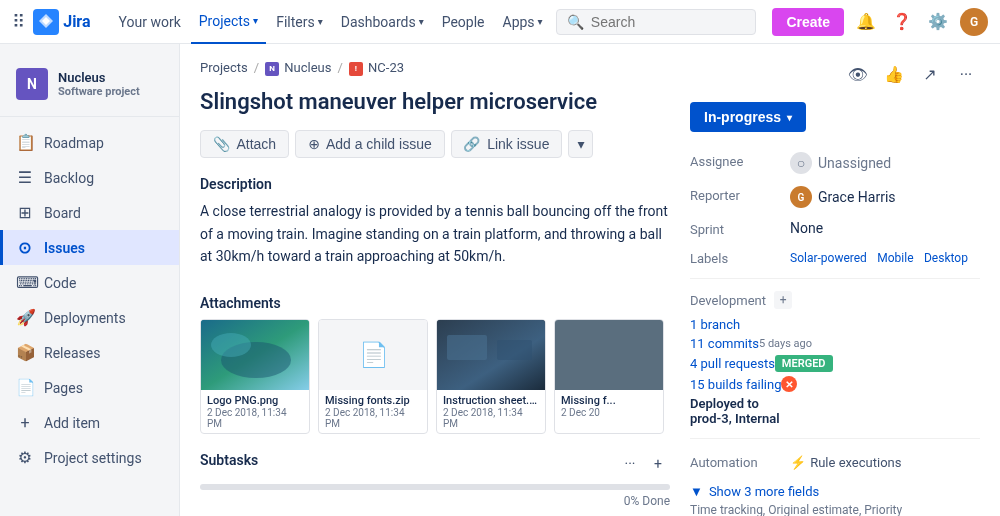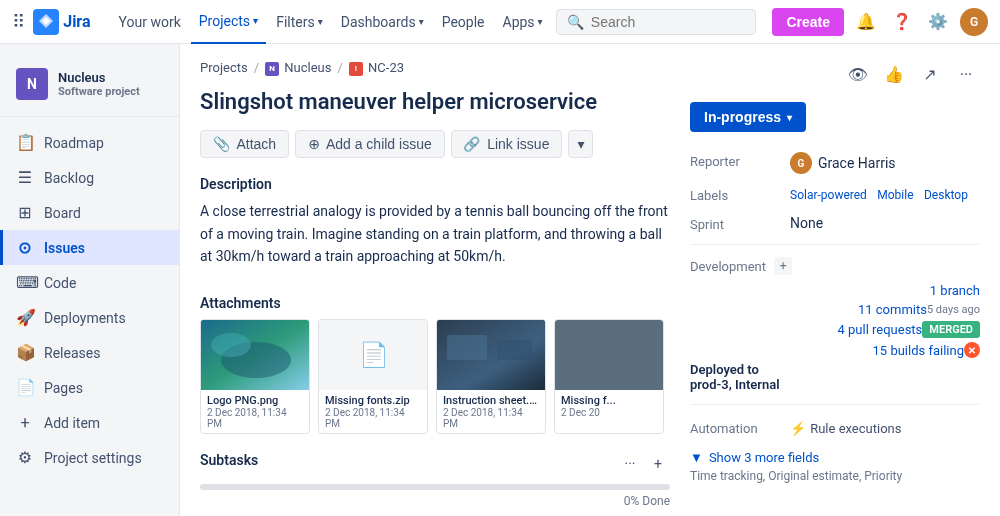--- a/index.html
+++ b/index.html
@@ -98,21 +98,21 @@
     .field-value.unassigned { color: #6b778c; }
     .field-value-row { display: flex; align-items: center; gap: 6px; }
     .small-avatar { width: 22px; height: 22px; border-radius: 50%; background: #c97b2e; display: flex; align-items: center; justify-content: center; color: #fff; font-size: 10px; font-weight: 600; }
     .small-avatar.unassigned-icon { background: #dfe1e6; color: #6b778c; font-size: 14px; }
 
     .label-tag { font-size: 12px; color: #0052cc; cursor: pointer; }
 
     .dev-section { border-top: 1px solid #f0f0f0; padding-top: 12px; margin-bottom: 12px; }
     .dev-label { font-size: 13px; color: #6b778c; display: flex; align-items: center; gap: 4px; margin-bottom: 8px; }
     .dev-plus { width: 18px; height: 18px; background: #f4f5f7; border-radius: 3px; display: flex; align-items: center; justify-content: center; font-size: 12px; cursor: pointer; margin-left: 4px; }
-    .dev-item { display: flex; align-items: center; justify-content: flex-end; margin-bottom: 4px; }
+    .dev-item { display: flex; align-items: center; justify-content: flex-start; margin-bottom: 4px; }
     .dev-item-left { font-size: 13px; color: #0052cc; cursor: pointer; }
     .dev-item-right { font-size: 11px; color: #6b778c; }
     .badge-merged { font-size: 11px; background: #36b37e; color: #fff; padding: 2px 7px; border-radius: 3px; font-weight: 600; }
     .badge-fail { width: 16px; height: 16px; background: #ff5630; border-radius: 50%; display: flex; align-items: center; justify-content: center; color: #fff; font-size: 10px; font-weight: 700; flex-shrink: 0; }
     .dev-deploy { font-size: 13px; color: #172b4d; margin-top: 2px; }
     .dev-deploy span { font-weight: 600; }
 
     .automation-row { display: flex; align-items: flex-end; margin-bottom: 14px; border-top: 1px solid #f0f0f0; padding-top: 16px; }
     .automation-label { font-size: 13px; color: #6b778c; width: 100px; flex-shrink: 0; }
     .automation-value { display: flex; align-items: center; gap: 4px; font-size: 13px; color: #42526e; }
@@ -365,47 +365,56 @@
         <div class="panel-action-btn">👍</div>
         <div class="panel-action-btn">↗</div>
         <div class="panel-action-btn">···</div>
       </div>
 
       <button class="status-btn">
         <span>In-progress</span>
         <span class="caret">▾</span>
       </button>
 
+      <div class="field-row">
+        <div class="field-label">Assignee</div>
+        <div class="field-value unassigned">
+          <div class="field-value-row">
+            <div class="small-avatar unassigned-icon">○</div>
+            <span>Unassigned</span>
+          </div>
+        </div>
+      </div>
 
       <div class="field-row">
         <div class="field-label">Reporter</div>
         <div class="field-value">
           <div class="field-value-row">
             <div class="small-avatar">G</div>
             <span>Grace Harris</span>
           </div>
         </div>
+      </div>
+
+      <div class="field-row">
+        <div class="field-label">Sprint</div>
+        <div class="field-value">None</div>
       </div>
 
       <div class="field-row">
         <div class="field-label">Labels</div>
         <div class="field-value">
           <span class="label-tag">Solar-powered</span>
           &nbsp;
           <span class="label-tag">Mobile</span>
           &nbsp;
           <span class="label-tag">Desktop</span>
         </div>
       </div>
 
-      <div class="field-row">
-        <div class="field-label">Sprint</div>
-        <div class="field-value">None</div>
-      </div>
-
       <div class="dev-section">
         <div class="dev-label">
           <span>Development</span>
           <div class="dev-plus">+</div>
         </div>
         <div class="dev-item">
           <span class="dev-item-left">1 branch</span>
         </div>
         <div class="dev-item">
           <span class="dev-item-left">11 commits</span>

